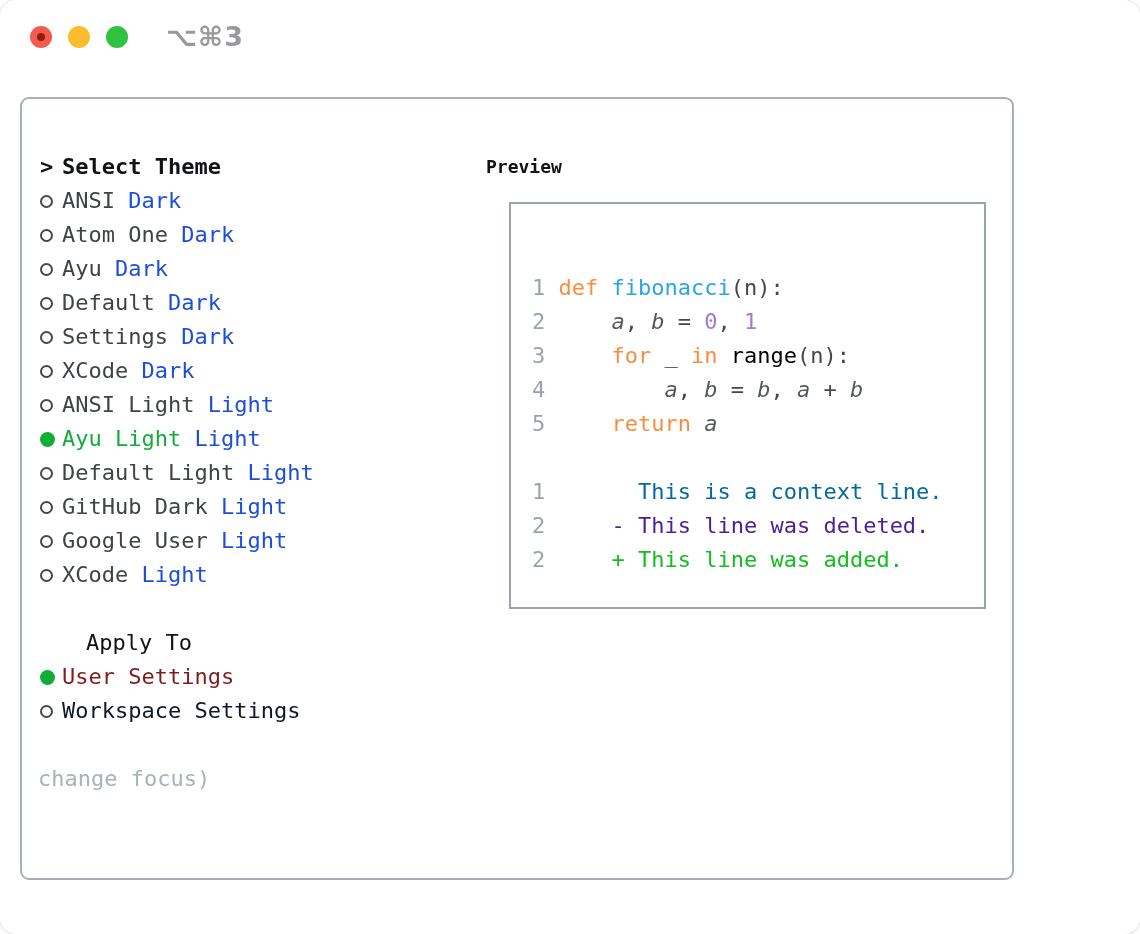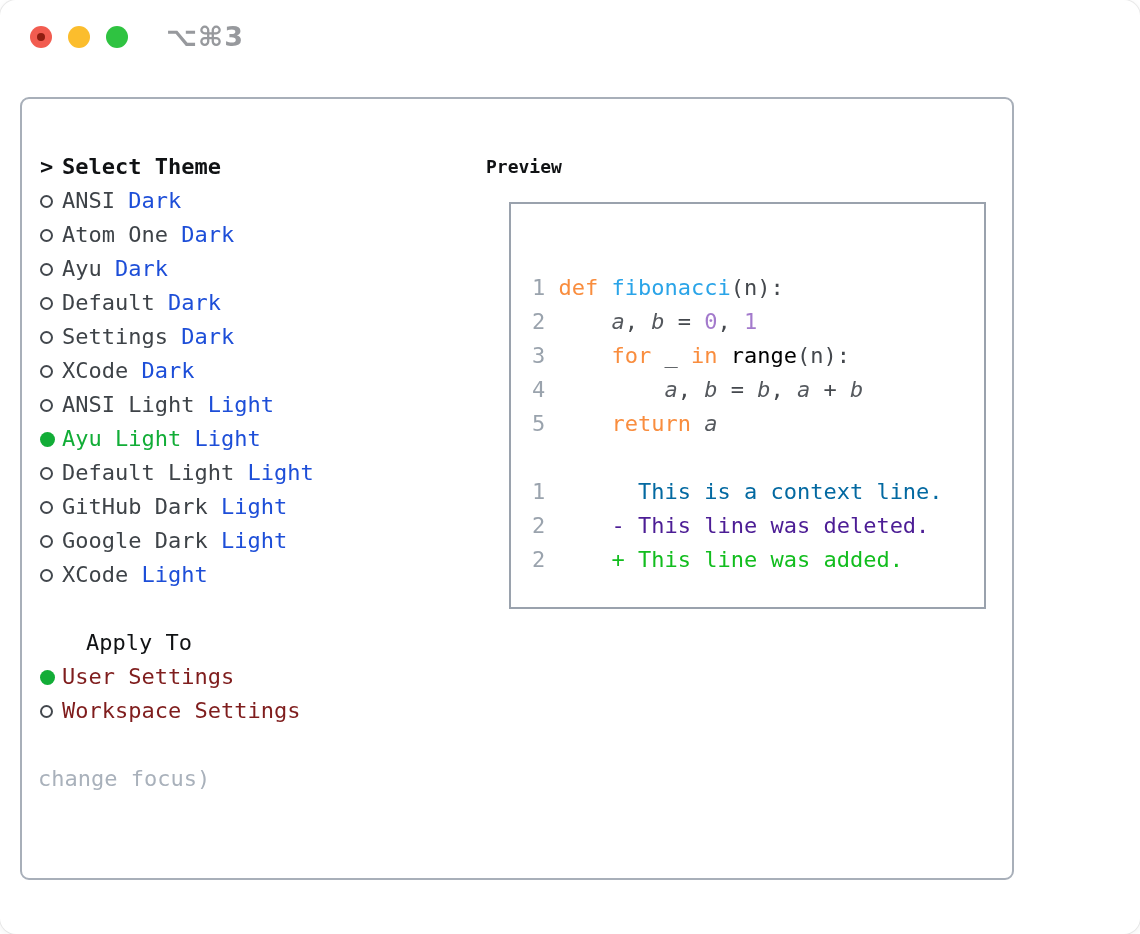--- a/index.html
+++ b/index.html
@@ -37,21 +37,21 @@
   .left-col { position:absolute; left:16px; top:51px; font-size:22px; line-height:34px; color:#3e4348; }
   .row { display:flex; height:34px; align-items:center; white-space:pre; }
   .marker { width:24px; display:inline-flex; justify-content:flex-start; padding-left:2px; align-items:center; height:34px; flex:0 0 24px; }
   .ring  { width:13px; height:13px; border:2px solid #43484e; border-radius:50%; }
   .dot   { width:15px; height:15px; background:#12ad37; border-radius:50%; }
   .cursor { font-weight:bold; color:#101214; }
   .hdr { font-weight:bold; color:#101214; }
   .item-name { color:#3e4348; }
   .item-name.sel { color:#12ad37; }
   .item-variant { color:#1d4ed8; }
-  .opt-label { color:#7f1d1d; }
+  .opt-label { color:#0f172a; }
   .opt-label.sel { color:#7f1d1d; }
   .blank-row { height:34px; }
   .help { color:#a9b1bb; white-space:pre; }
 
   
   .preview-title { position:absolute; left:464px; top:51px; height:34px; line-height:34px; font-size:18px; font-weight:bold; color:#101214; }
   .preview-box {
     position:absolute; left:487px; top:103px; width:477px; height:407px;
     border:2px solid #9aa2ad; background:#fff;
   }
@@ -86,21 +86,21 @@
         <div class="row"><span class="marker"><span class="ring"></span></span><span class="item-name">ANSI</span><span class="item-variant"> Dark</span></div>
         <div class="row"><span class="marker"><span class="ring"></span></span><span class="item-name">Atom One</span><span class="item-variant"> Dark</span></div>
         <div class="row"><span class="marker"><span class="ring"></span></span><span class="item-name">Ayu</span><span class="item-variant"> Dark</span></div>
         <div class="row"><span class="marker"><span class="ring"></span></span><span class="item-name">Default</span><span class="item-variant"> Dark</span></div>
         <div class="row"><span class="marker"><span class="ring"></span></span><span class="item-name">Settings</span><span class="item-variant"> Dark</span></div>
         <div class="row"><span class="marker"><span class="ring"></span></span><span class="item-name">XCode</span><span class="item-variant"> Dark</span></div>
         <div class="row"><span class="marker"><span class="ring"></span></span><span class="item-name">ANSI Light</span><span class="item-variant"> Light</span></div>
         <div class="row"><span class="marker"><span class="dot"></span></span><span class="item-name sel">Ayu Light</span><span class="item-variant"> Light</span></div>
         <div class="row"><span class="marker"><span class="ring"></span></span><span class="item-name">Default Light</span><span class="item-variant"> Light</span></div>
         <div class="row"><span class="marker"><span class="ring"></span></span><span class="item-name">GitHub Dark</span><span class="item-variant"> Light</span></div>
-        <div class="row"><span class="marker"><span class="ring"></span></span><span class="item-name">Google Dark</span><span class="item-variant"> Light</span></div>
+        <div class="row"><span class="marker"><span class="ring"></span></span><span class="item-name">Google User</span><span class="item-variant"> Light</span></div>
         <div class="row"><span class="marker"><span class="ring"></span></span><span class="item-name">XCode</span><span class="item-variant"> Light</span></div>
         <div class="row blank-row"></div>
         <div class="row"><span class="marker"></span><span style="color: rgb(16, 18, 20); margin-left: 24px;">Apply To</span></div>
         <div class="row"><span class="marker"><span class="dot"></span></span><span class="opt-label sel">User Settings</span></div>
         <div class="row"><span class="marker"><span class="ring"></span></span><span class="opt-label">Workspace Settings</span></div>
         <div class="row blank-row"></div>
         <div class="row help">change focus)</div>
       </div>
 
     <div class="preview-title">Preview</div>

